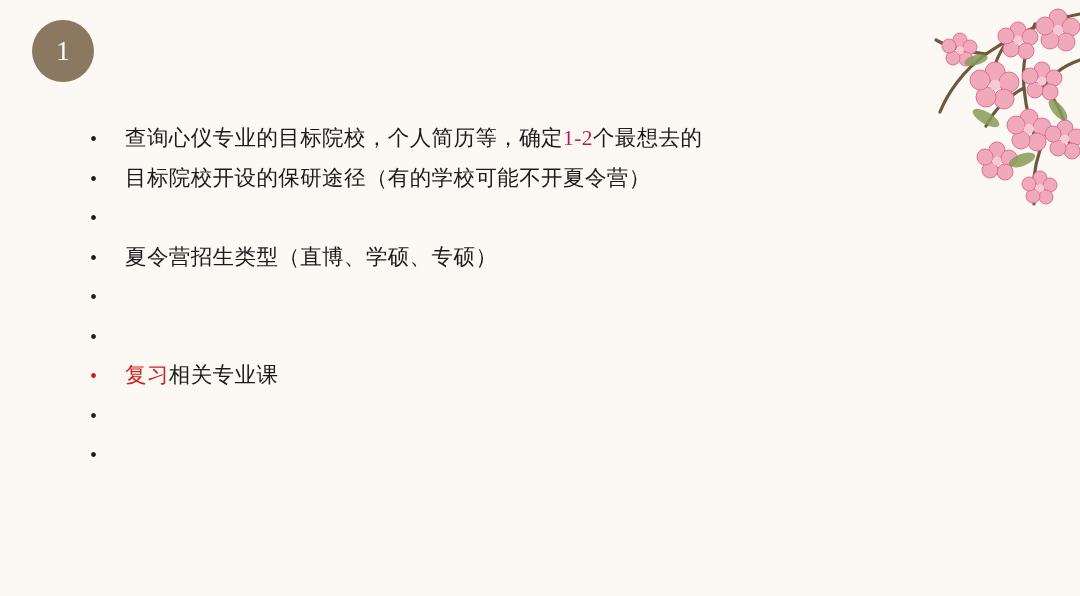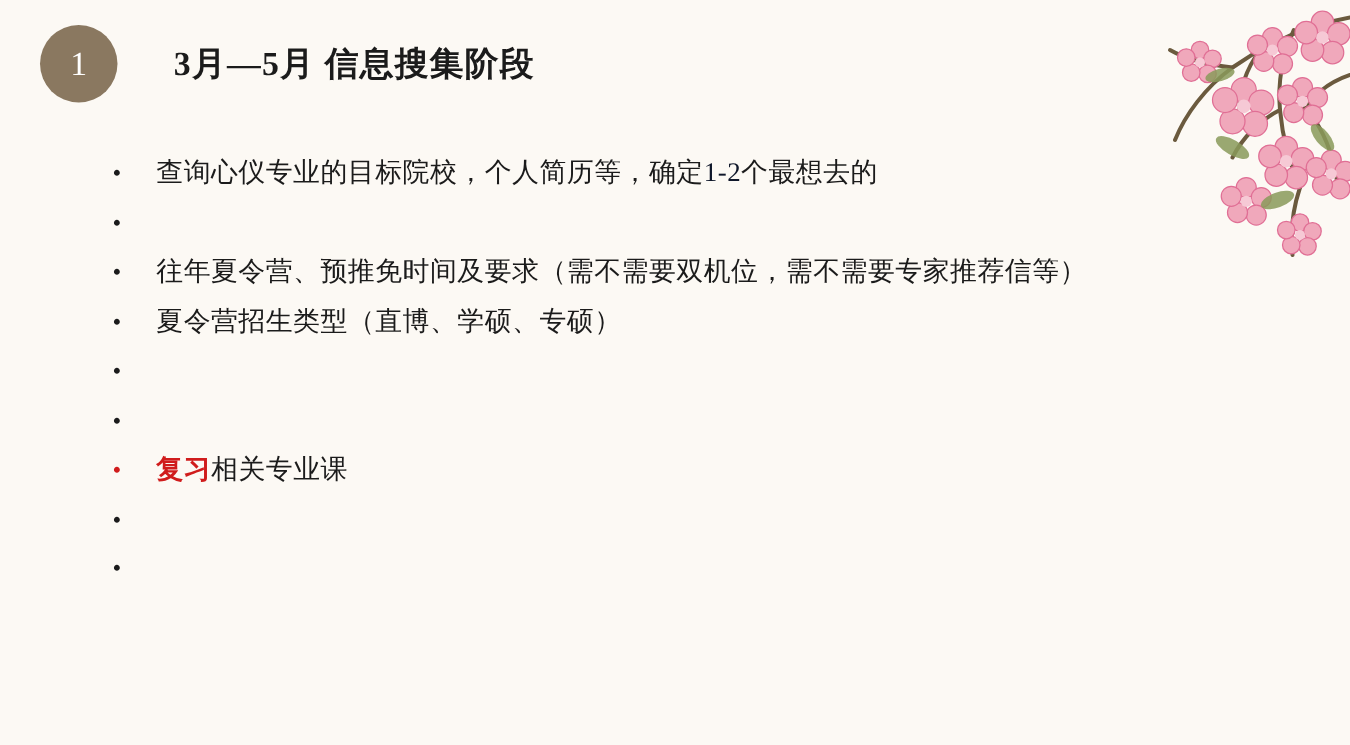--- a/index.html
+++ b/index.html
@@ -87,22 +87,22 @@
   }
   .bullet-dot.red { color: #d01c1c; }
   .bullet-text {
     font-size: 21.5px;
     color: #1b1b1b;
     letter-spacing: 0.4px;
     padding-left: 17px;
     white-space: nowrap;
   }
   .bullet-text.bold { font-weight: bold; }
-  .red { color: #0f172a; }
-  .red-b { color: #d01c1c; font-weight: bold; }
+  .red { color: #be185d; }
+  .red-b { color: #d01c1c; font-weight: normal; }
 </style>
 </head>
 <body>
 
 <div class="slide">
 
   <svg class="blossom" viewBox="0 0 290 240" xmlns="http://www.w3.org/2000/svg">
     <g stroke="#6b5a3e" stroke-width="3.2" fill="none" stroke-linecap="round">
       <path d="M290 14 C255 20, 225 34, 196 54 C174 70, 158 92, 150 112"></path>
       <path d="M245 24 C236 44, 232 66, 234 88 C236 110, 242 132, 250 150"></path>
@@ -190,34 +190,33 @@
     <g fill="#8a9a5b" opacity="0.85">
       <ellipse cx="196" cy="118" rx="15" ry="6" transform="rotate(30 196 118)"></ellipse>
       <ellipse cx="232" cy="160" rx="14" ry="6" transform="rotate(-20 232 160)"></ellipse>
       <ellipse cx="268" cy="110" rx="13" ry="5.5" transform="rotate(50 268 110)"></ellipse>
       <ellipse cx="186" cy="60" rx="12" ry="5" transform="rotate(-15 186 60)"></ellipse>
     </g>
   </svg>
 
   <div class="header">
     <div class="number-badge">1</div>
-    <div class="title">3月—5月  信息搜集阶段</div>
   </div>
 
   <div class="bullet-list">
       <div class="bullet-item">
         <span class="bullet-dot">•</span>
         <span class="bullet-text"><span>查询心仪专业的目标院校，个人简历等，确定</span><span class="red">1-2</span><span>个最想去的</span></span>
       </div>
       <div class="bullet-item">
         <span class="bullet-dot">•</span>
-      </div>
-      <div class="bullet-item">
-        <span class="bullet-dot">•</span>
-        <span class="bullet-text"><span>往年夏令营、预推免时间及要求（需不需要双机位，需不需要专家推荐信等）</span></span>
+        <span class="bullet-text"><span>目标院校开设的保研途径（有的学校可能不开夏令营）</span></span>
+      </div>
+      <div class="bullet-item">
+        <span class="bullet-dot">•</span>
       </div>
       <div class="bullet-item">
         <span class="bullet-dot">•</span>
         <span class="bullet-text"><span>夏令营招生类型（直博、学硕、专硕）</span></span>
       </div>
       <div class="bullet-item">
         <span class="bullet-dot">•</span>
       </div>
       <div class="bullet-item">
         <span class="bullet-dot">•</span>

